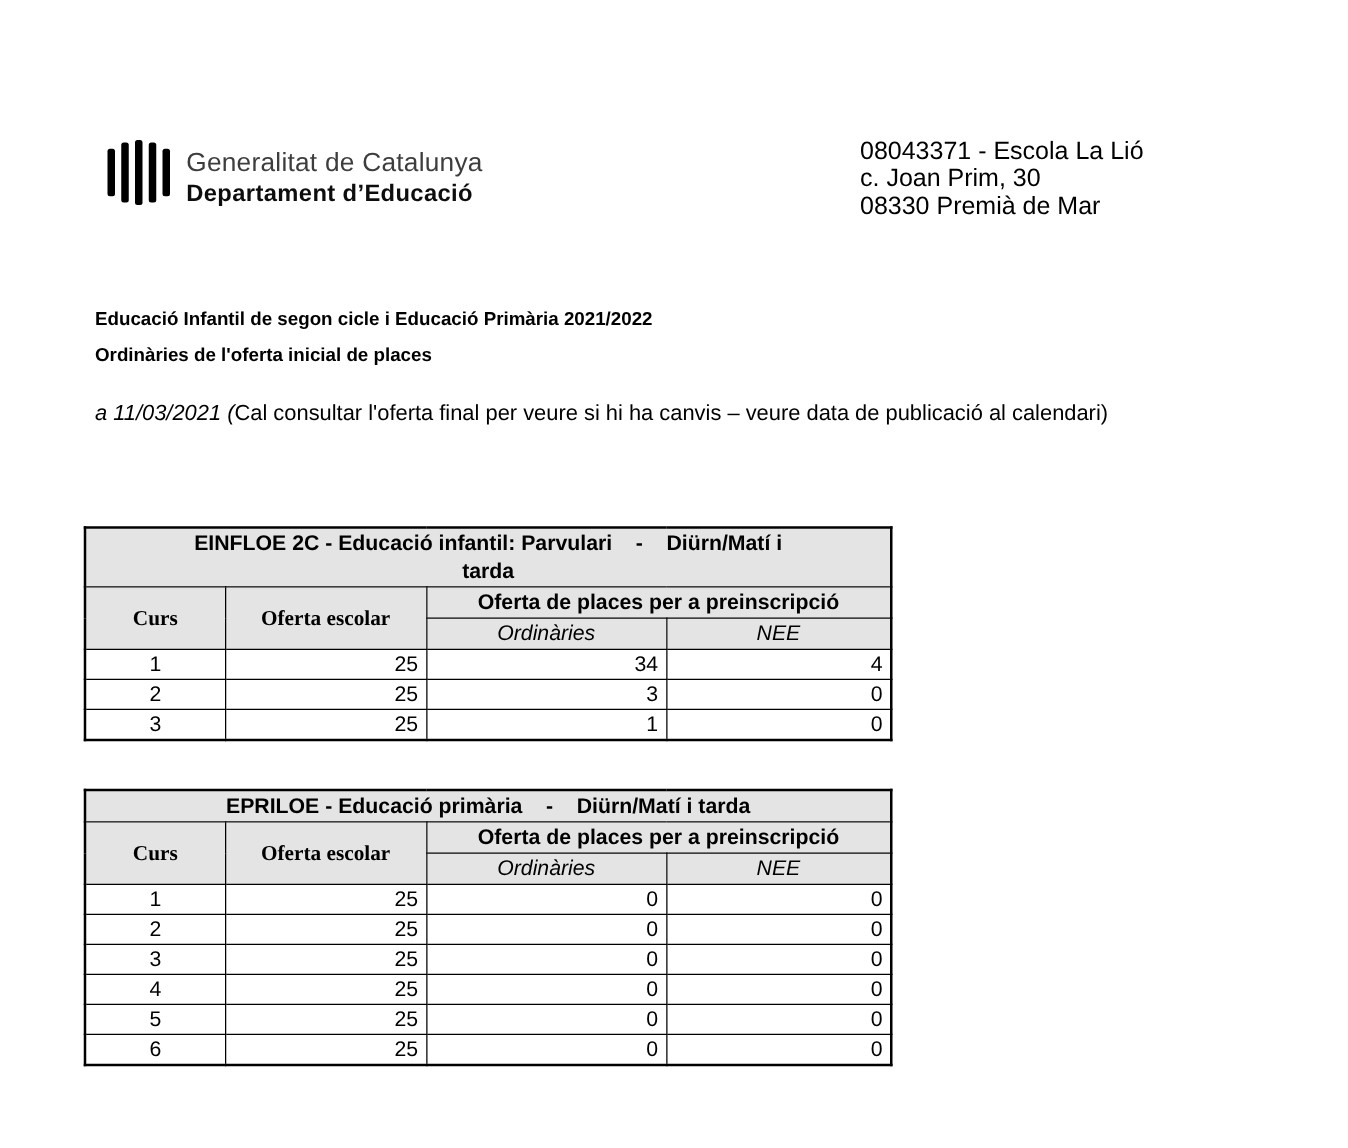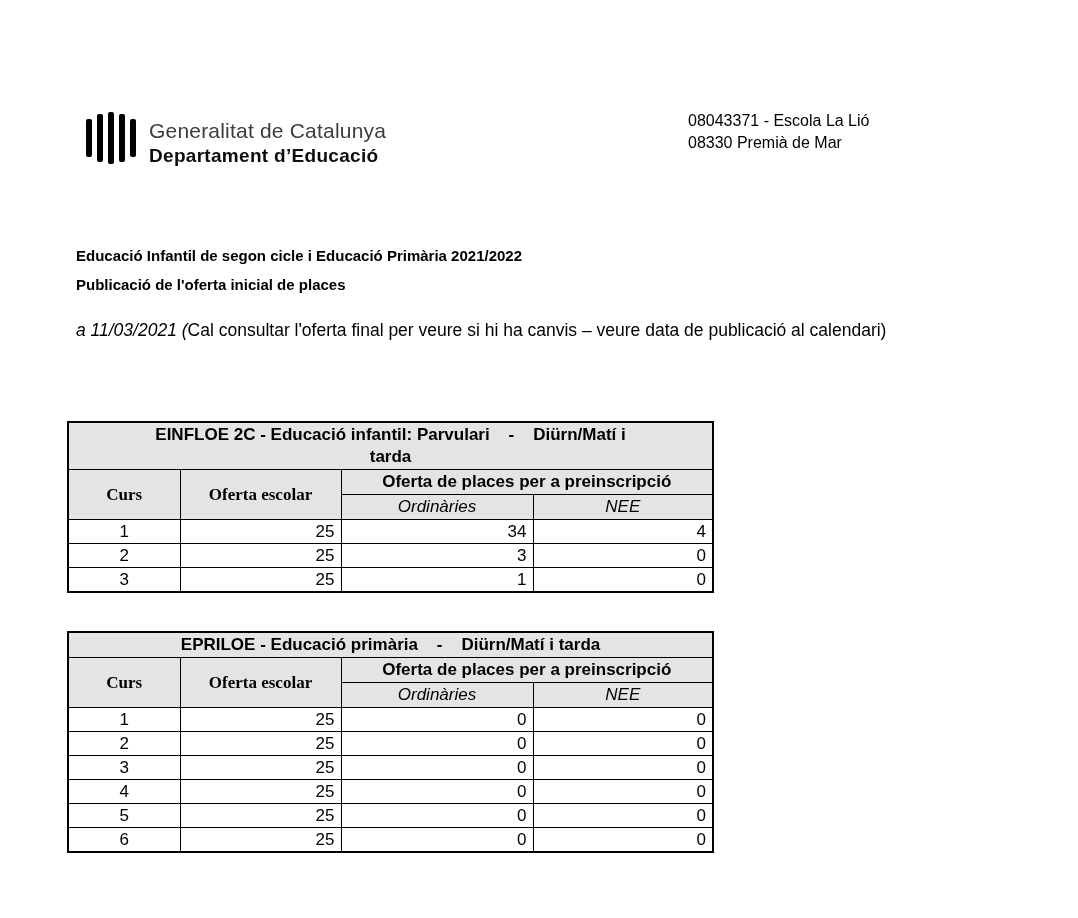--- a/index.html
+++ b/index.html
@@ -36,21 +36,21 @@
     color: #0d0d0d;
     letter-spacing: 0.3px;
     line-height: 26px;
   }
 
   
   .school-block {
     position: absolute;
     left: 688px;
     top: 110px;
-    font-size: 16px;
+    font-size: 20px;
     line-height: 22px;
   }
 
   
   .heading-block {
     position: absolute;
     left: 76px;
     top: 241px;
     width: 985px;
   }
@@ -122,26 +122,27 @@
       </svg>
     </span>
     <div>
       <div class="brand-line1">Generalitat de Catalunya</div>
       <div class="brand-line2">Departament d’Educació</div>
     </div>
   </div>
 
   <div class="school-block">
     <div>08043371 - Escola La Lió</div>
+    <div>c. Joan Prim, 30</div>
     <div>08330 Premià de Mar</div>
   </div>
 
   <div class="heading-block">
     <p class="heading-line">Educació Infantil de segon cicle i Educació Primària 2021/2022</p>
-    <p class="heading-line">Publicació de l'oferta inicial de places</p>
+    <p class="heading-line">Ordinàries de l'oferta inicial de places</p>
     <div class="heading-note">
       <span class="note-prefix">a 11/03/2021 (</span><span class="note-body">Cal consultar l'oferta final per veure si hi ha canvis – veure data de publicació al calendari)</span>
     </div>
   </div>
 
   <table class="offer-table t1">
     <colgroup>
       <col style="width:112px">
         <col style="width:161px">
         <col style="width:192px">

